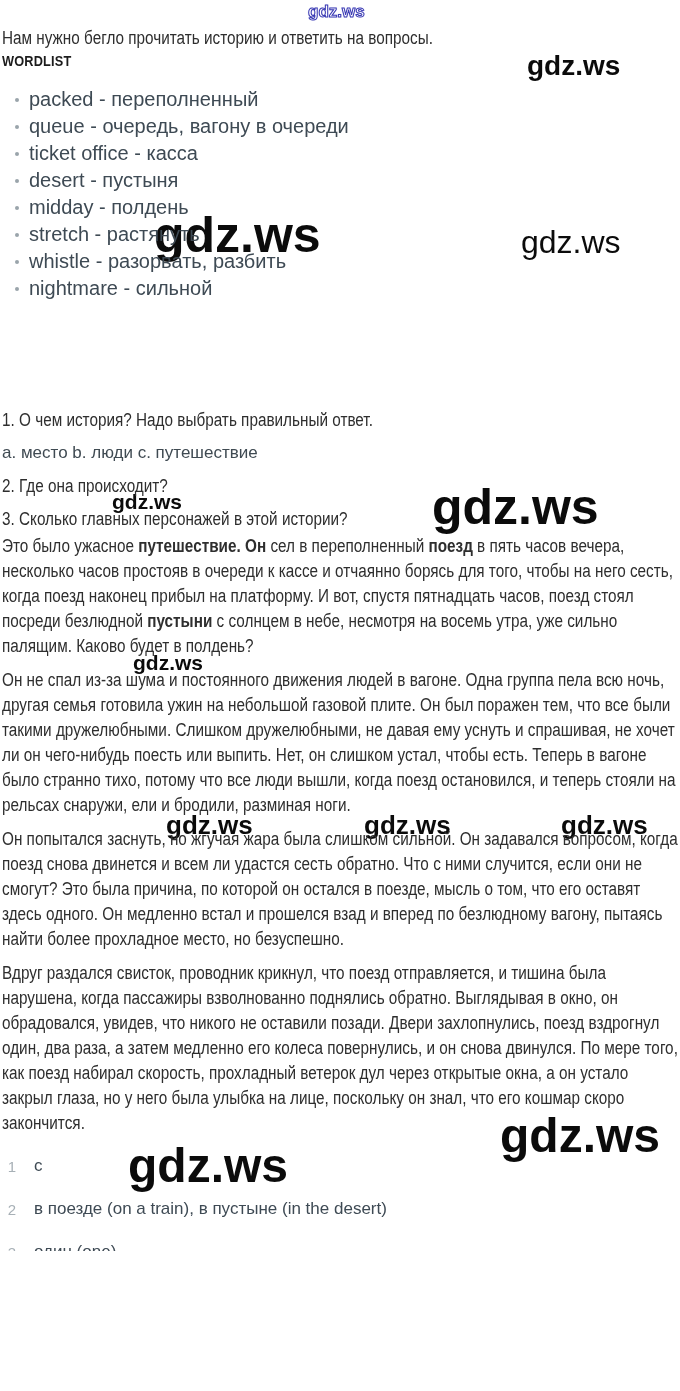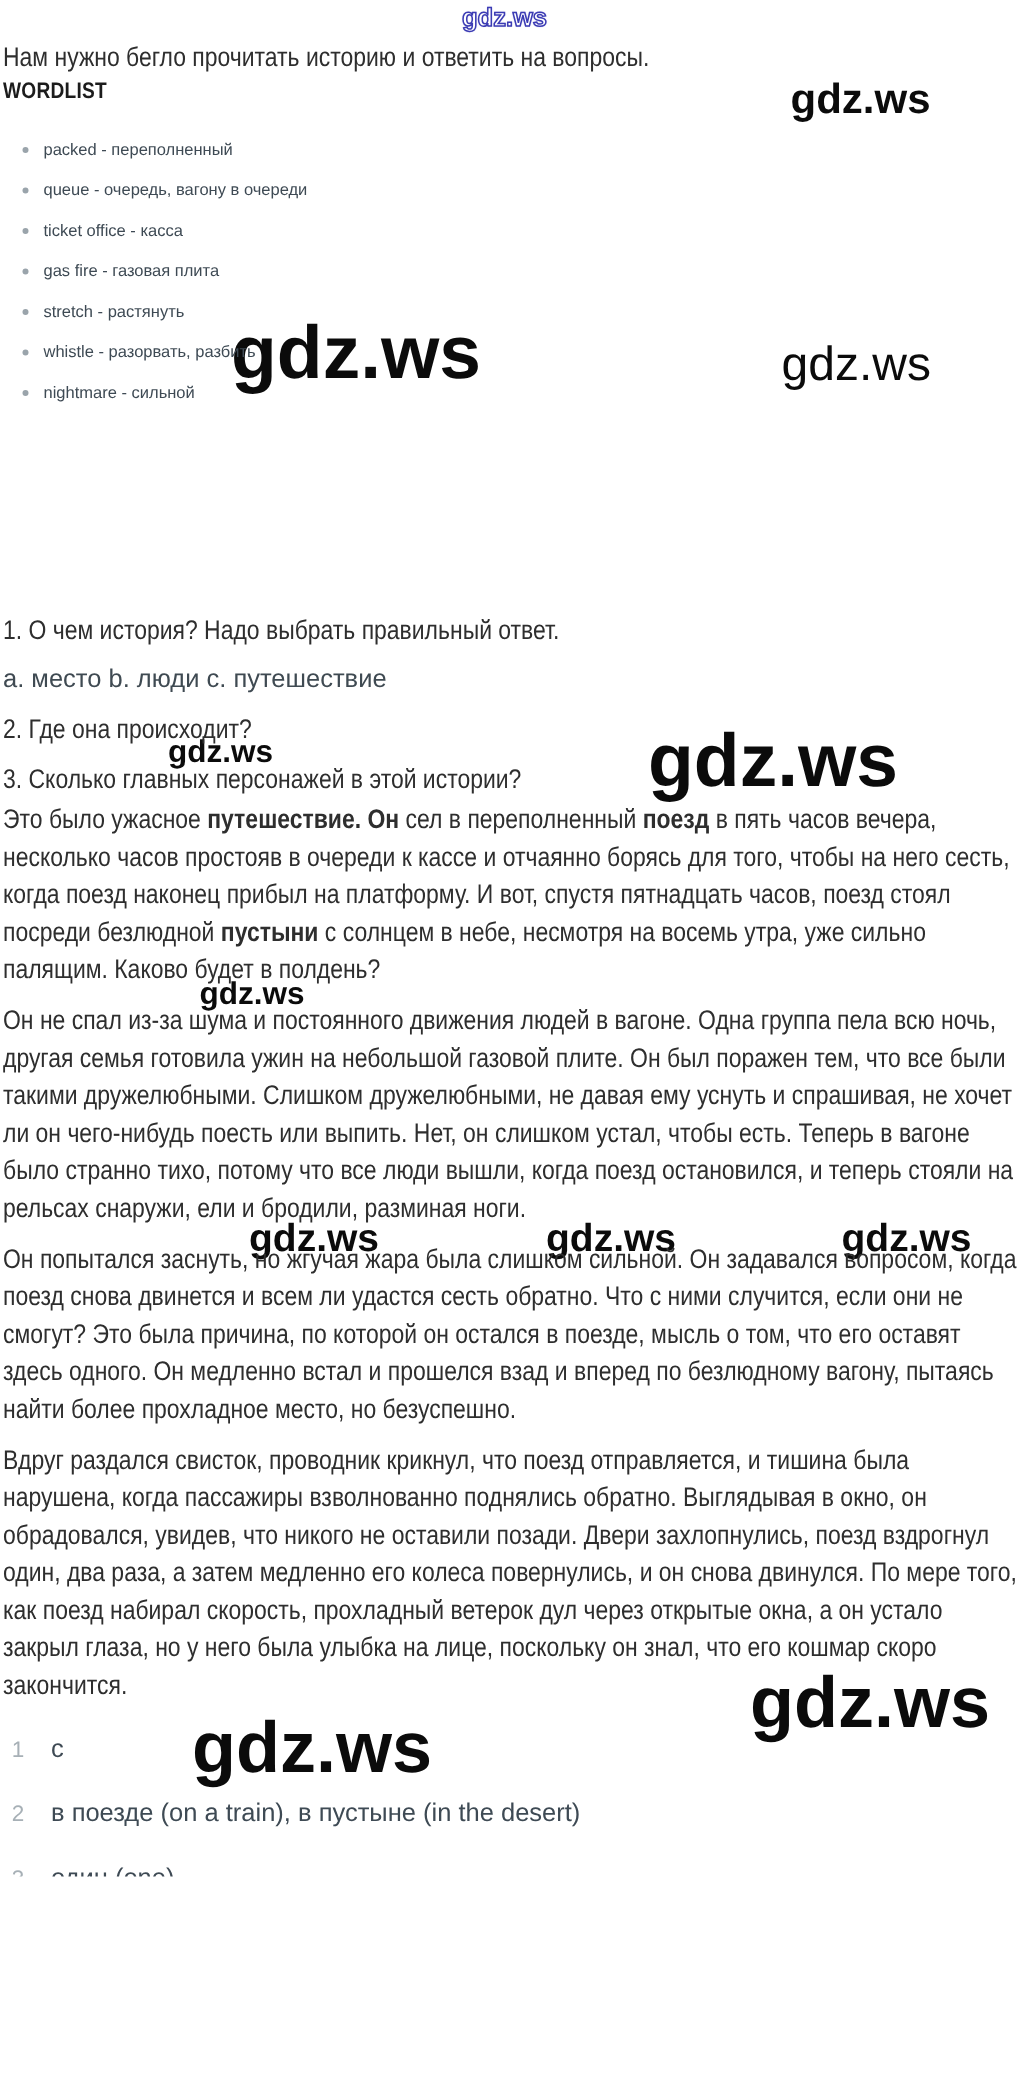--- a/index.html
+++ b/index.html
@@ -26,21 +26,21 @@
   .sec{position:absolute;left:2px;}
 
   #sec-intro{top:27px;}
   #sec-intro p{margin:0;font-size:18px;line-height:22px;}
 
   #sec-wordlist-h{top:52px;}
   #sec-wordlist-h h2{margin:0;font-size:15px;line-height:18px;font-weight:700;letter-spacing:.2px;color:#1c1c1c;}
 
   #sec-wordlist{top:86px;left:0;}
   #sec-wordlist ul{margin:0;padding:0;list-style:none;}
-  #sec-wordlist li{height:27px;display:flex;align-items:center;font-size:11px;color:var(--text-slate);}
+  #sec-wordlist li{height:27px;display:flex;align-items:center;font-size:20px;color:var(--text-slate);}
   #sec-wordlist li::before{content:"";width:4px;height:4px;border-radius:50%;background:var(--bullet);margin:0 10px 0 15px;flex:0 0 auto;}
 
   #sec-questions{top:409px;}
   #sec-questions p{margin:0 0 11px 0;font-size:18px;line-height:22px;}
   #sec-questions p.round{width:auto;transform:none;font-size:17px;color:#3f4a52;}
 
   #sec-story{top:534px;}
   #sec-story p{margin:0 0 9px 0;font-size:18px;line-height:25px;}
   #sec-story b{font-weight:700;}
 
@@ -76,21 +76,22 @@
 
   <div class="sec" id="sec-wordlist-h">
     <h2 class="cond">WORDLIST</h2>
   </div>
 
   <div class="sec" id="sec-wordlist">
     <ul>
       <li>packed - переполненный</li>
       <li>queue - очередь, вагону в очереди</li>
       <li>ticket office - касса</li>
-      <li>gas fire - газовая плита</li>
+      <li>desert - пустыня</li>
+      <li>midday - полдень</li>
       <li>stretch - растянуть</li>
       <li>whistle - разорвать, разбить</li>
       <li>nightmare - сильной</li>
     </ul>
   </div>
 
   <div class="sec" id="sec-questions">
     <p class="cond">1. О чем история? Надо выбрать правильный ответ.</p>
     <p class="round">a. место b. люди c. путешествие</p>
     <p class="cond">2. Где она происходит?</p>

